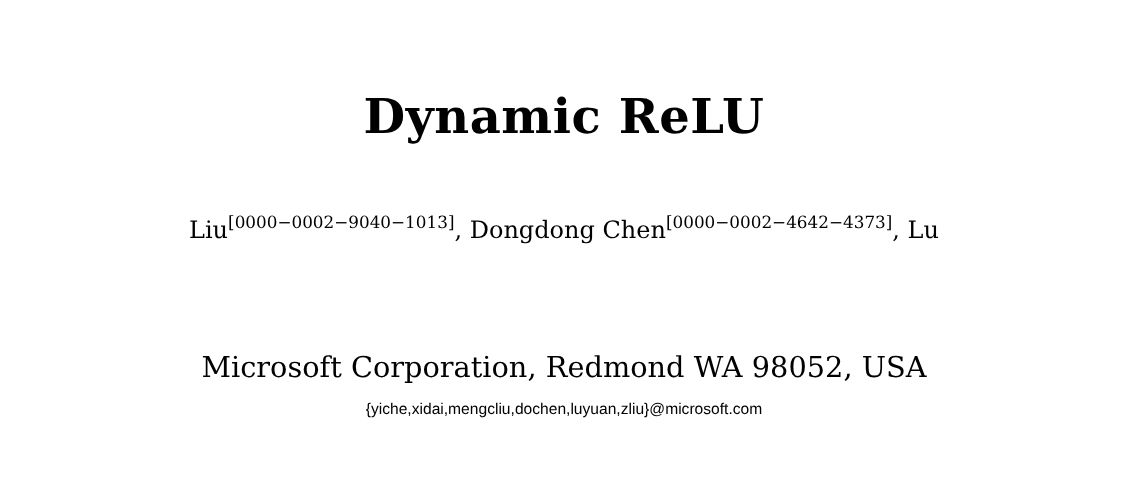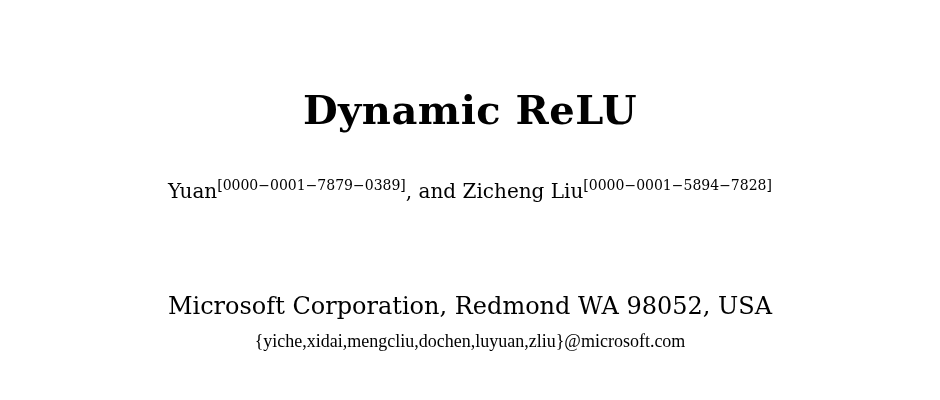--- a/index.html
+++ b/index.html
@@ -7,21 +7,21 @@
     position: relative;
     width: 940px;
     height: 400px;
     background: #ffffff;
     color: #000000;
     font-family: "DejaVu Serif", "Liberation Serif", serif;
     overflow: hidden;
   }
   .paper-title {
     position: absolute;
-    top: 90px;
+    top: 78px;
     left: 0;
     width: 100%;
     margin: 0;
     text-align: center;
     font-size: 40px;
     line-height: 1;
     font-weight: bold;
     letter-spacing: 0.5px;
   }
   .author-block {
@@ -50,31 +50,31 @@
     text-align: center;
     font-size: 24px;
     line-height: 24px;
   }
   .email {
     position: absolute;
     top: 329px;
     left: 0;
     width: 100%;
     text-align: center;
-    font-family: Liberation Serif, serif;
-    font-size: 18px;
+    font-family: Liberation Sans, sans-serif;
+    font-size: 13px;
     line-height: 24px;
   }
 </style>
 </head>
 <body>
 
 <div class="page">
   <h1 class="paper-title">Dynamic ReLU</h1>
 
   <div class="author-block">
-      <div class="author-line"><span>Yuan</span><sup class="orcid"><span>[0000−0001−7879−0389]</span></sup><span>, and Zicheng Liu</span><sup class="orcid"><span>[0000−0001−5894−7828]</span></sup></div>
+      <div class="author-line"><span>Liu</span><sup class="orcid"><span>[0000−0002−9040−1013]</span></sup><span>, Dongdong Chen</span><sup class="orcid"><span>[0000−0002−4642−4373]</span></sup><span>, Lu</span></div>
     </div>
 
   <div class="affiliation">Microsoft Corporation, Redmond WA 98052, USA</div>
 
   <div class="email">{yiche,xidai,mengcliu,dochen,luyuan,zliu}@microsoft.com</div>
 </div>
 
 </body></html>

